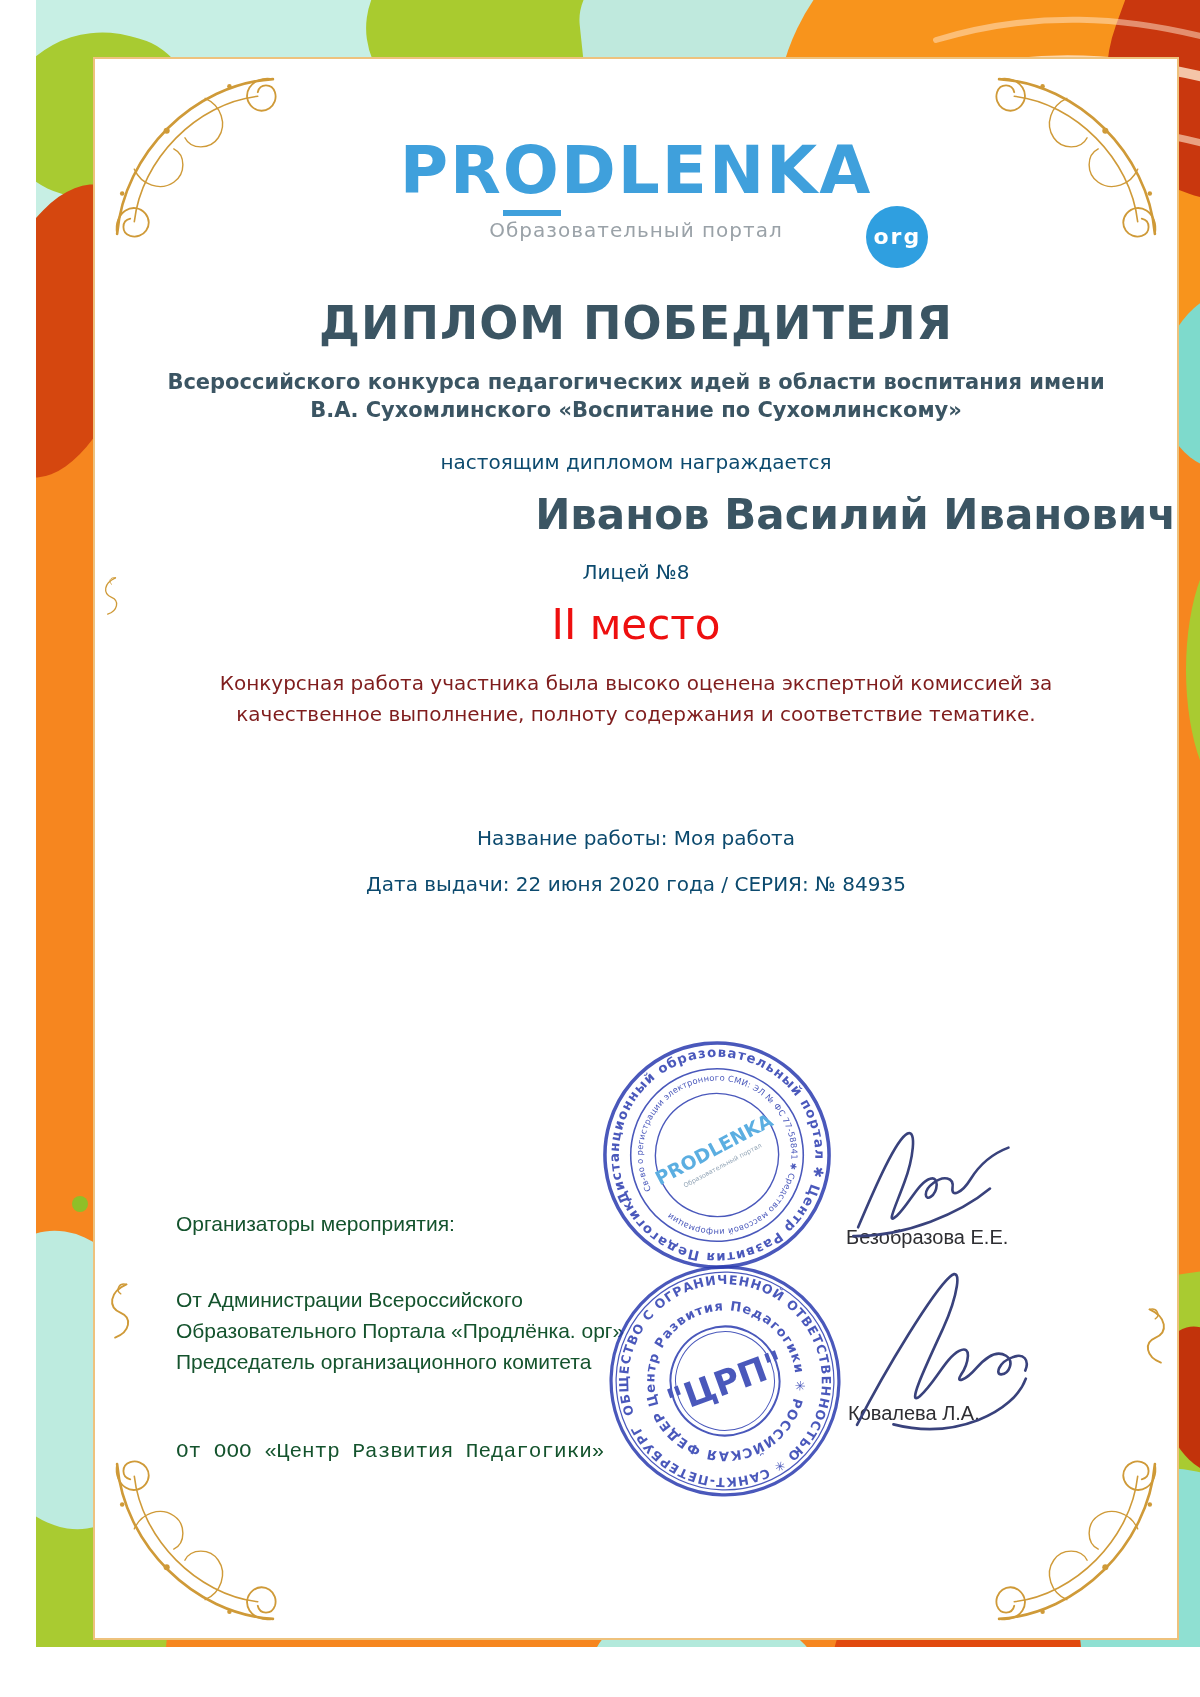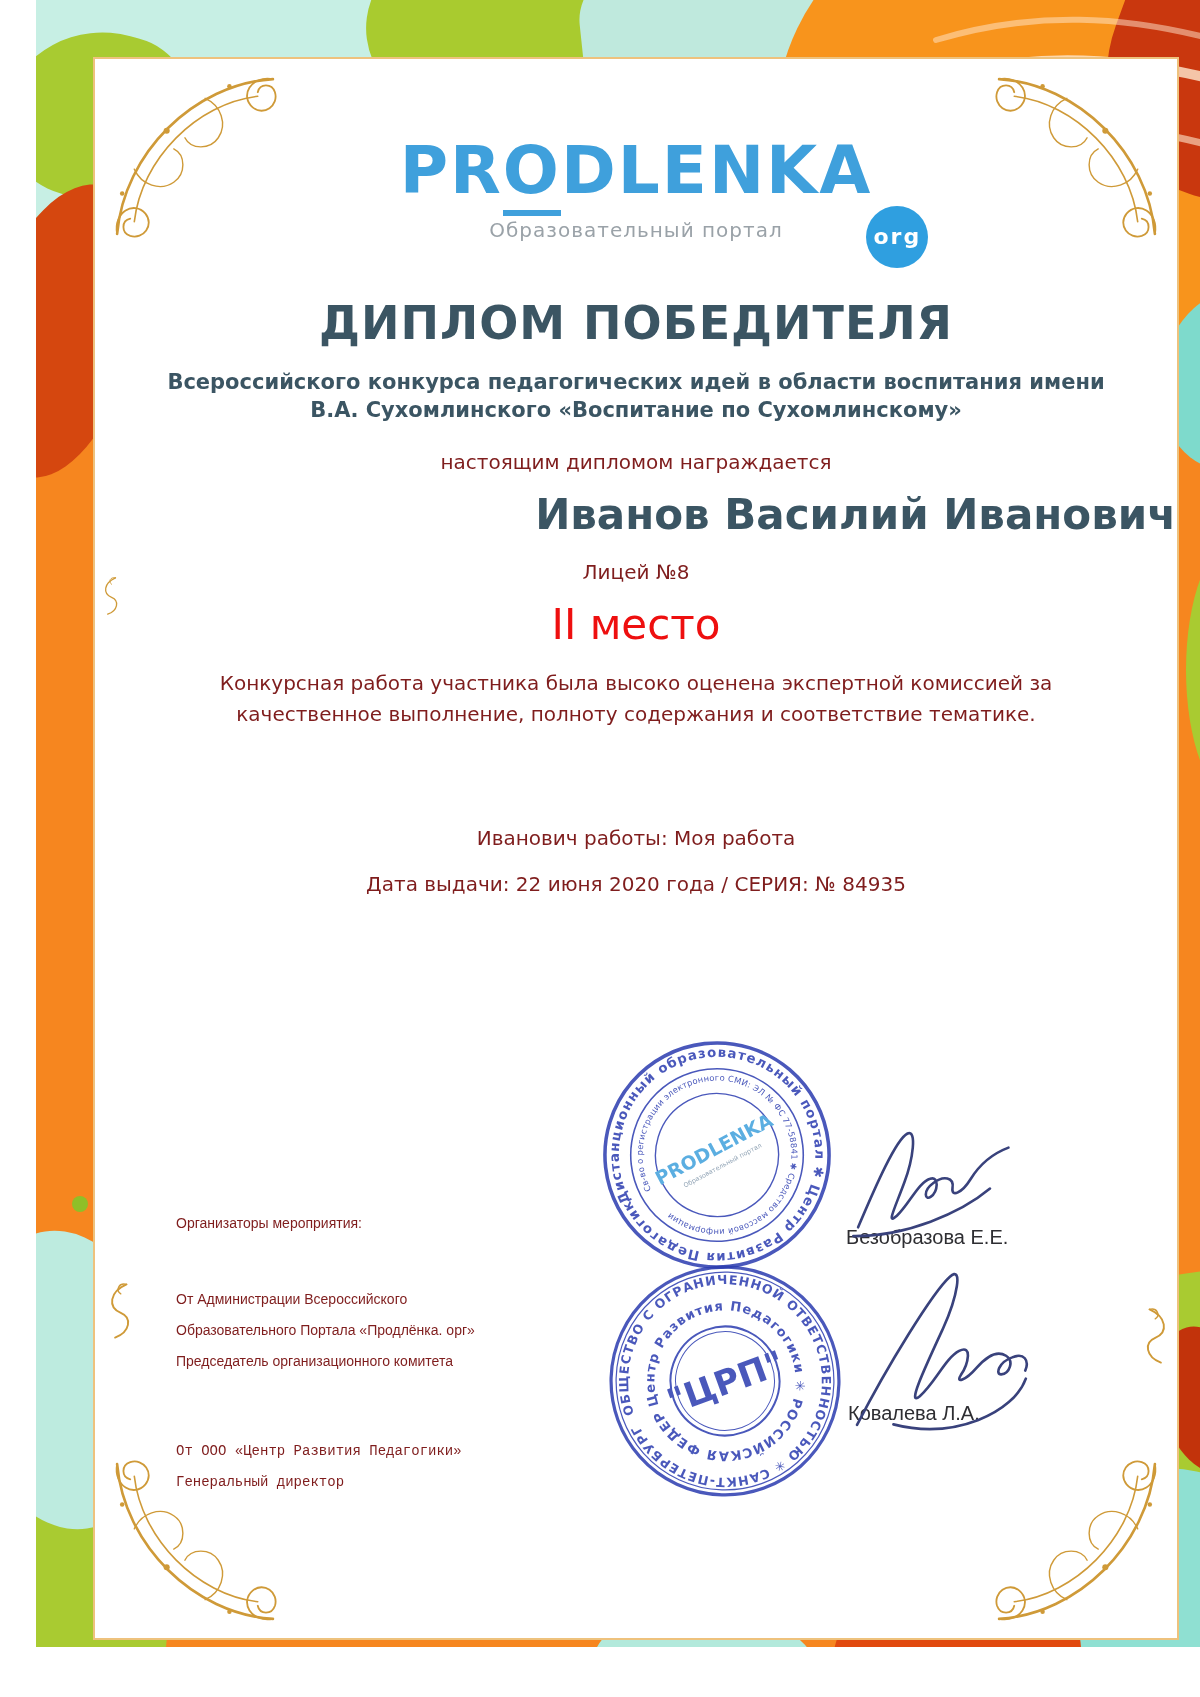--- a/index.html
+++ b/index.html
@@ -3,42 +3,42 @@
 <meta charset="utf-8">
 <style>
   html,body{margin:0;padding:0;}
   body{width:1200px;height:1697px;font-family:"DejaVu Sans",sans-serif;overflow:hidden;}
   #page{position:relative;width:1200px;height:1647px;background:#f6861f;overflow:hidden;margin-left:36px;}
   .blob{position:absolute;}
   
   #panel{position:absolute;left:57px;top:57px;width:1086px;height:1583px;background:#ffffff;
          border:2px solid #eec27d;box-sizing:border-box;}
   
-  .cline{position:absolute;left:60px;width:1080px;text-align:center;color:#7f1d1d;}
+  .cline{position:absolute;left:60px;width:1080px;text-align:center;color:#0c4a6e;}
   .slate{color:#3b5563;}
   #logo-row{position:absolute;left:0;width:1200px;top:138px;text-align:center;}
   #logo-inner{display:inline-block;position:relative;}
   #logo-text{font-size:66px;font-weight:bold;letter-spacing:2px;color:#3fa0dc;line-height:1;}
   #logo-text .o-underline{border-bottom:6px solid #3fa0dc;padding-bottom:1px;}
   #org-badge{position:absolute;right:-56px;bottom:-26px;width:62px;height:62px;border-radius:50%;
              background:#2f9fe0;color:#fff;font-size:22px;display:flex;align-items:center;justify-content:center;}
   #tagline{margin-top:14px;font-size:20px;letter-spacing:1px;color:#9aa2a8;text-align:center;}
   #title{top:296px;font-size:46px;font-weight:bold;letter-spacing:1px;}
   #subtitle{top:368px;font-size:21px;font-weight:bold;line-height:28px;}
   #award-line{top:450px;font-size:20px;}
   #recipient{top:490px;font-size:42px;font-weight:bold;text-align:right;}
   #school{top:560px;font-size:20px;}
   #place{top:600px;font-size:42px;font-weight:normal;color:#ee0f0f;}
   .para{position:absolute;left:140px;width:920px;text-align:center;color:#7f1d1d;font-size:20px;line-height:31px;}
   #p1{top:668px;}
   #p2{top:744px;}
   #work-line{top:826px;font-size:20px;}
   #date-line{top:872px;font-size:20px;}
   
-  .orgtext{position:absolute;left:140px;color:#7f1d1d;font-family:"Liberation Sans",sans-serif;font-size:14px;line-height:31px;}
+  .orgtext{position:absolute;left:140px;color:#14532d;font-family:"Liberation Sans",sans-serif;font-size:21px;line-height:31px;}
   #org-heading{top:1208px;}
   #org1{top:1284px;}
   #org2{top:1436px;font-family:Liberation Mono, monospace;}
   .signer{position:absolute;color:#2e2e32;font-family:"Liberation Sans",sans-serif;font-size:20px;}
   #signer1{left:810px;top:1226px;}
   #signer2{left:812px;top:1402px;}
   
   .stamp{position:absolute;opacity:.85;}
   #stamp1{left:562px;top:1036px;width:238px;height:238px;transform:rotate(-28deg);}
   #stamp2{left:568px;top:1260px;width:242px;height:242px;transform:rotate(-20deg);}
@@ -144,32 +144,31 @@
   <div id="subtitle" class="cline slate">
     <div>Всероссийского конкурса педагогических идей в области воспитания имени</div>
     <div>В.А. Сухомлинского «Воспитание по Сухомлинскому»</div>
   </div>
   <div id="title" class="cline slate">ДИПЛОМ ПОБЕДИТЕЛЯ</div>
   <div id="award-line" class="cline">настоящим дипломом награждается</div>
   <div id="recipient" class="cline slate">Иванов Василий Иванович</div>
   <div id="school" class="cline">Лицей №8</div>
   <div id="place" class="cline">II место</div>
   <div id="p1" class="para">Конкурсная работа участника была высоко оценена экспертной комиссией за качественное выполнение, полноту содержания и соответствие тематике.</div>
-  <div id="work-line" class="cline">Иванович работы: Моя работа</div>
+  <div id="work-line" class="cline">Название работы: Моя работа</div>
   <div id="date-line" class="cline">Дата выдачи: 22 июня 2020 года / СЕРИЯ: № 84935</div>
 
   <div id="org-heading" class="orgtext">Организаторы мероприятия:</div>
   <div id="org1" class="orgtext">
     <div>От Администрации Всероссийского</div>
     <div>Образовательного Портала «Продлёнка. орг»</div>
     <div>Председатель организационного комитета</div>
   </div>
   <div id="org2" class="orgtext">
     <div>От ООО «Центр Развития Педагогики»</div>
-    <div>Генеральный директор</div>
   </div>
   <div id="signer1" class="signer">Безобразова Е.Е.</div>
   <div id="signer2" class="signer">Ковалева Л.А.</div>
 
   <svg id="stamp1" class="stamp" viewBox="0 0 240 240">
     <defs>
       <path id="s1o" d="M120,120 m-99,0 a99,99 0 1,1 198,0 a99,99 0 1,1 -198,0"></path>
       <path id="s1i" d="M120,120 m-75,0 a75,75 0 1,1 150,0 a75,75 0 1,1 -150,0"></path>
     </defs>
     <g fill="none" stroke="#2b3cb0">

